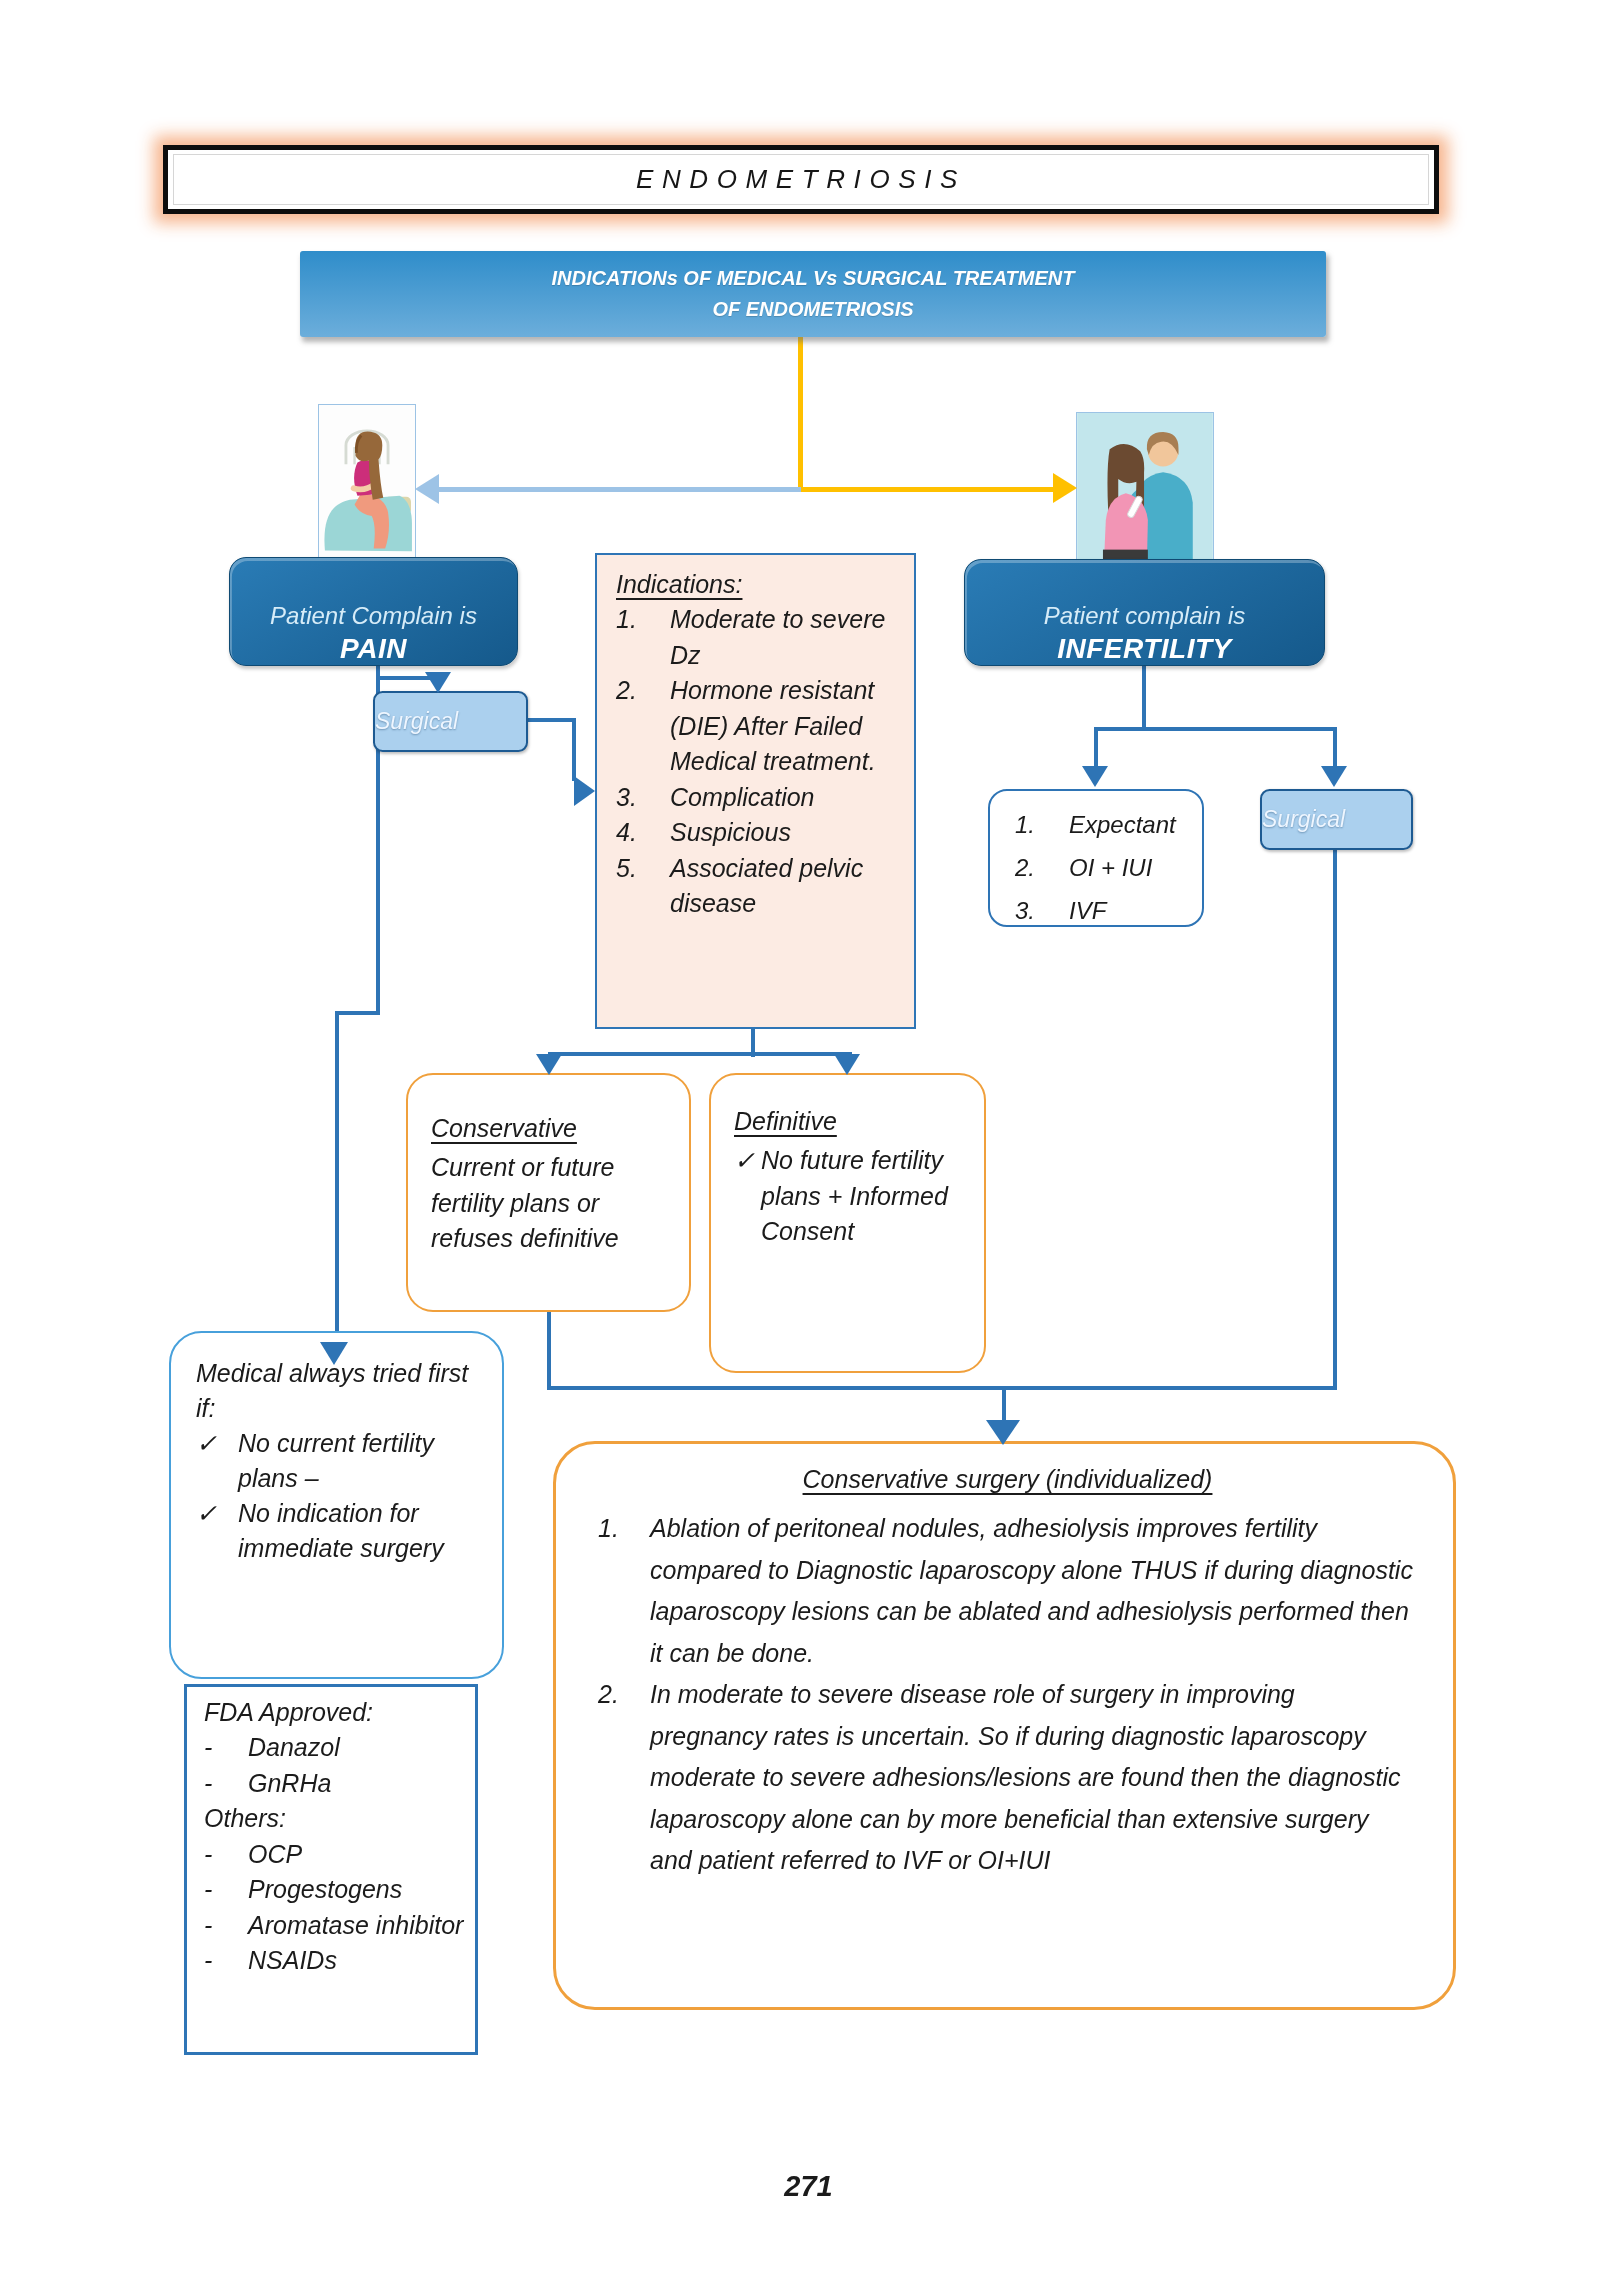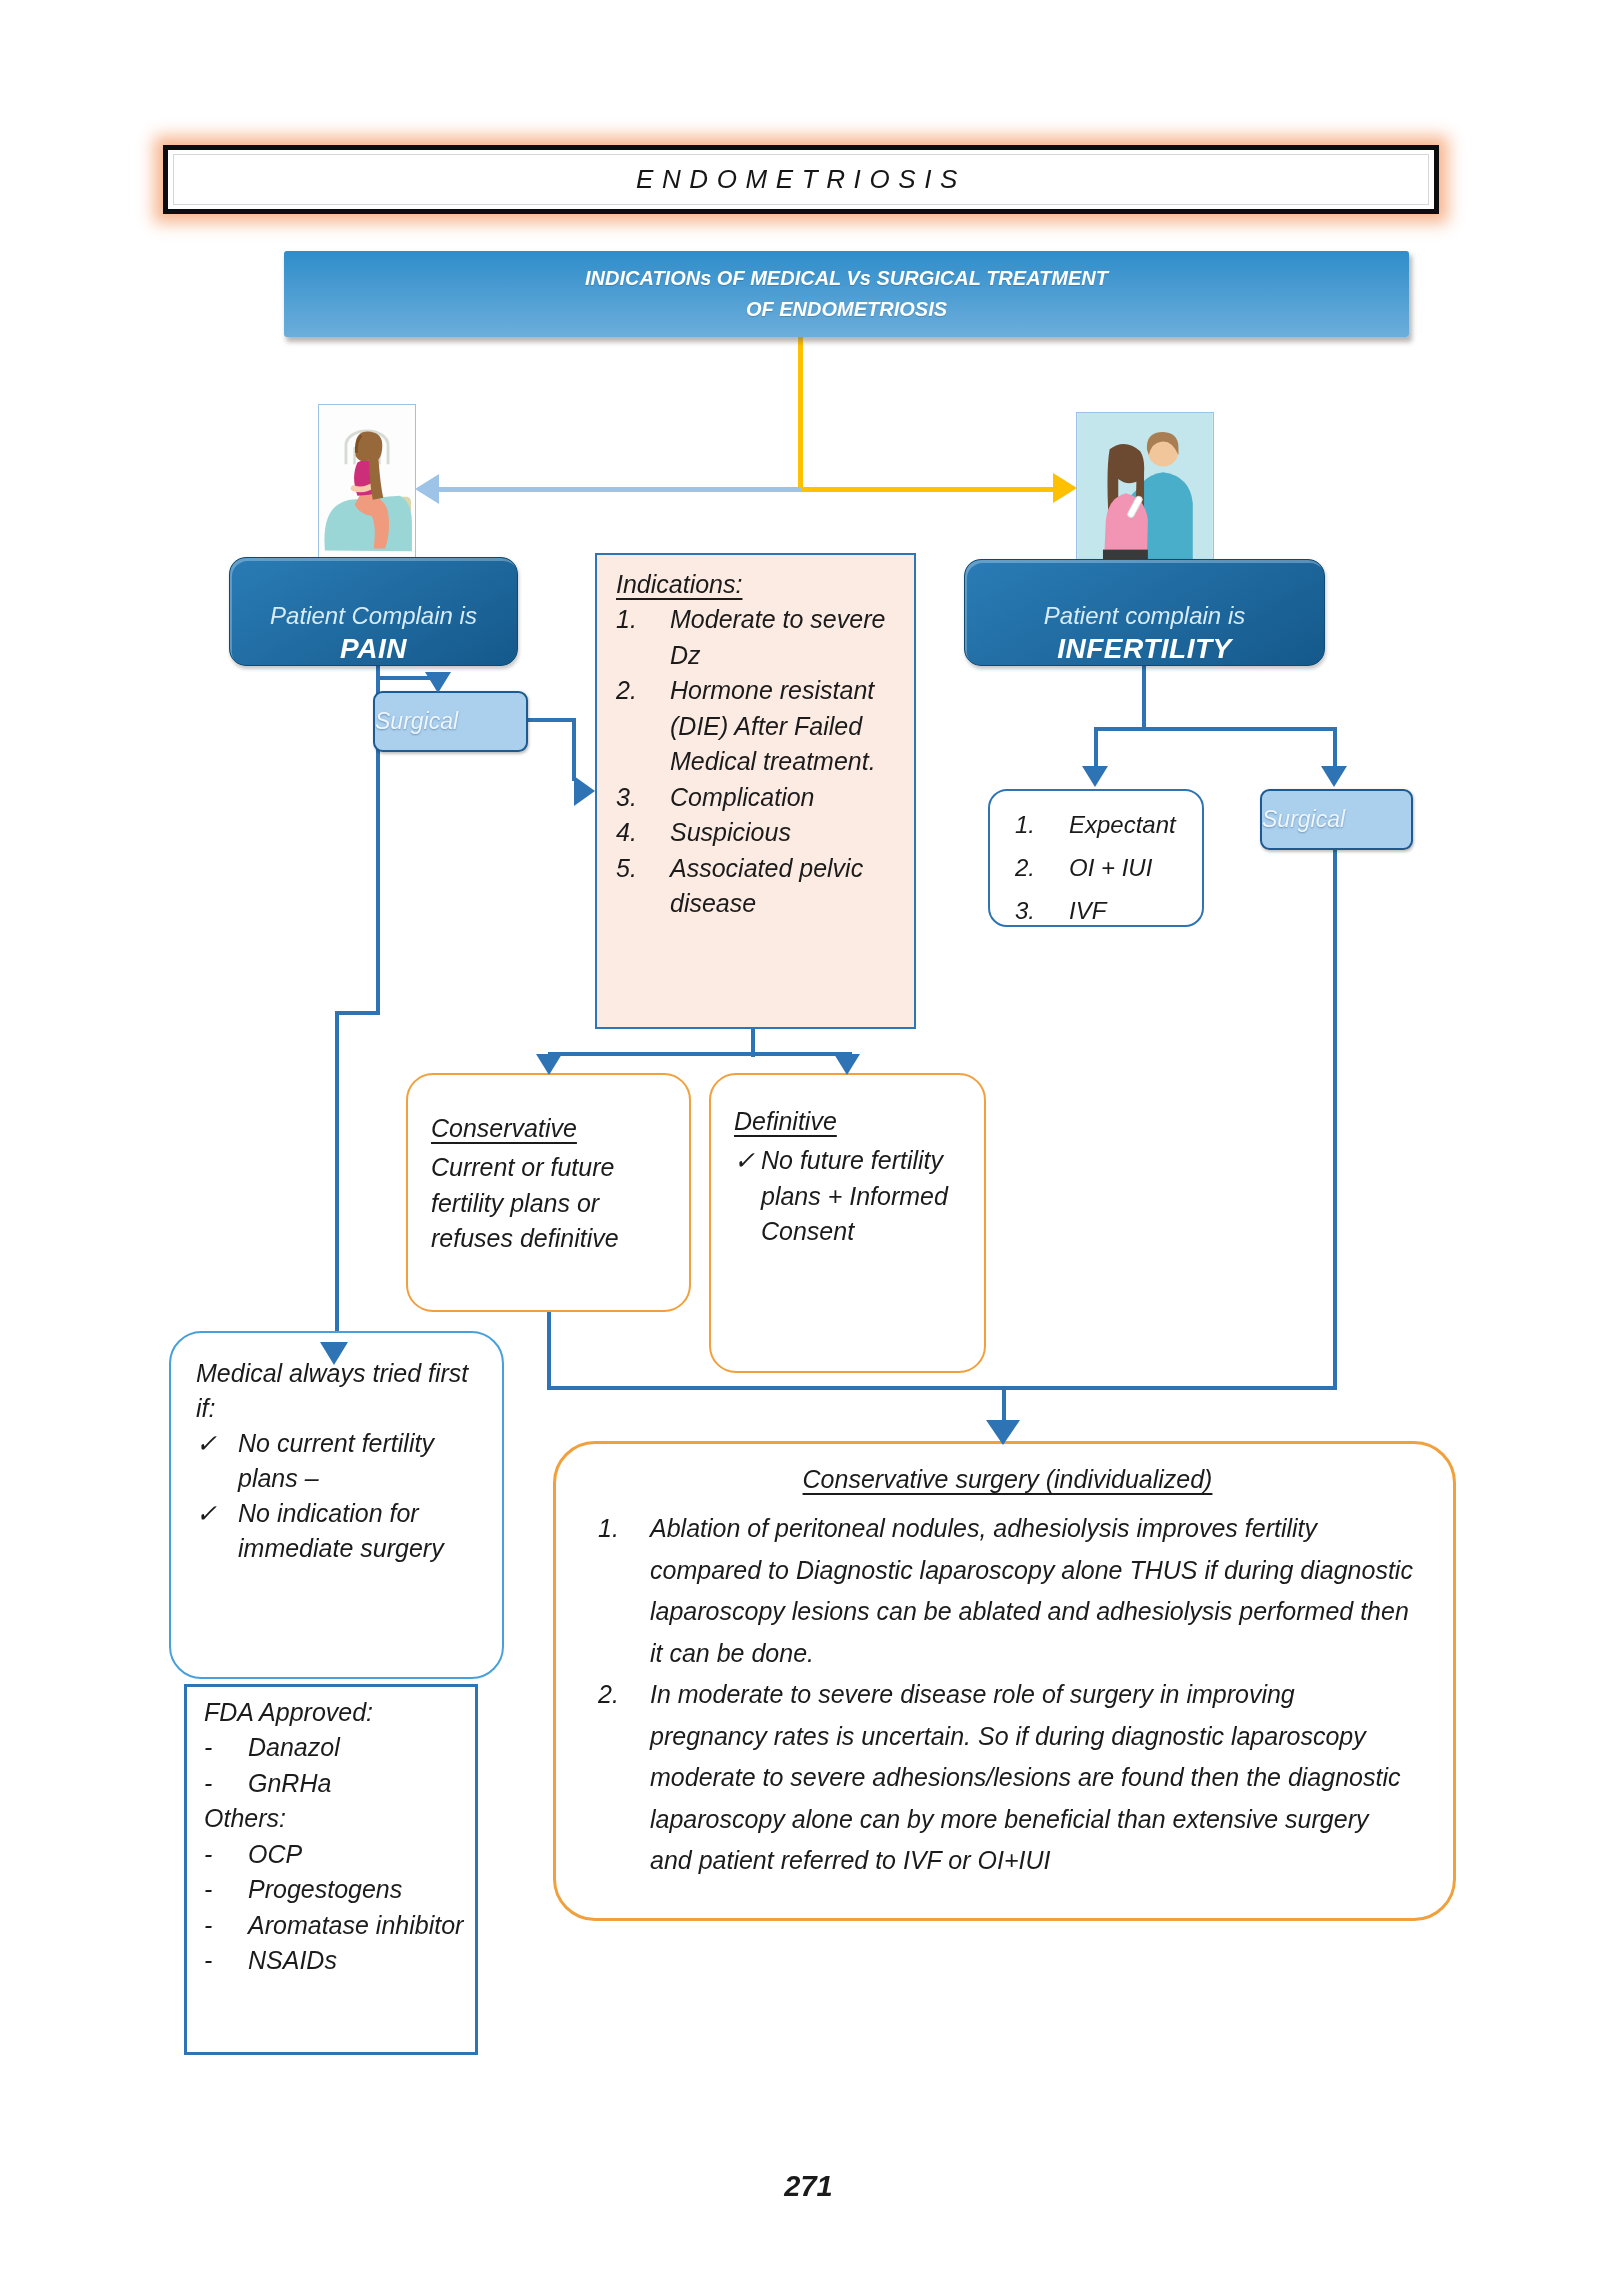--- a/index.html
+++ b/index.html
@@ -94,21 +94,21 @@
   <div class="line" style="left:1333px;top:727px;width:3.8px;height:42px;"></div>
   <div class="arr down" style="left:1082px;top:766px;"></div>
   <div class="arr down" style="left:1321px;top:766px;"></div>
 
   <div id="title-box" class="tbox" style="left:163px;top:145px;width:1276px;height:69px;">
     <div id="title-inner">
       <span id="title-text">ENDOMETRIOSIS</span>
     </div>
   </div>
 
-  <div id="header-box" class="tbox" style="left:284px;top:251px;width:1125px;height:86px;">
+  <div id="header-box" class="tbox" style="left:300px;top:251px;width:1026px;height:86px;">
     <span>INDICATIONs OF MEDICAL Vs SURGICAL TREATMENT</span>
     <span>OF ENDOMETRIOSIS</span>
   </div>
 
   <div class="imgbox" style="left:318px;top:404px;width:96px;height:154px;">
     <svg width="96" height="154" viewBox="0 0 100 161">
       <rect width="100" height="161" fill="#fdfdfd"></rect>
       <path d="M28 62 v-20 a22 15 0 0 1 44 0 v20" fill="none" stroke="#d6dbd3" stroke-width="3"></path>
       <line x1="37" y1="44" x2="37" y2="62" stroke="#d6dbd3" stroke-width="2.5"></line>
       <line x1="50" y1="40" x2="50" y2="62" stroke="#d6dbd3" stroke-width="2.5"></line>
@@ -243,21 +243,21 @@
     <div class="dashrow">
       <span class="d">-</span>
       <span class="t">Aromatase inhibitor</span>
     </div>
     <div class="dashrow">
       <span class="d">-</span>
       <span class="t">NSAIDs</span>
     </div>
   </div>
 
-  <div class="tbox orangebox" id="consurg-box" style="left:553px;top:1441px;width:903px;height:480px;">
+  <div class="tbox orangebox" id="consurg-box" style="left:553px;top:1441px;width:903px;height:569px;">
     <div id="consurg-heading" class="u">Conservative surgery (individualized)</div>
     <div class="numrow">
       <span class="n">1.</span>
       <span class="t">Ablation of peritoneal nodules, adhesiolysis improves fertility compared to Diagnostic laparoscopy alone THUS if during diagnostic laparoscopy lesions can be ablated and adhesiolysis performed then it can be done.</span>
     </div>
     <div class="numrow">
       <span class="n">2.</span>
       <span class="t">In moderate to severe disease role of surgery in improving pregnancy rates is uncertain. So if during diagnostic laparoscopy moderate to severe adhesions/lesions are found then the diagnostic laparoscopy alone can by more beneficial than extensive surgery and patient referred to IVF or OI+IUI</span>
     </div>
   </div>

